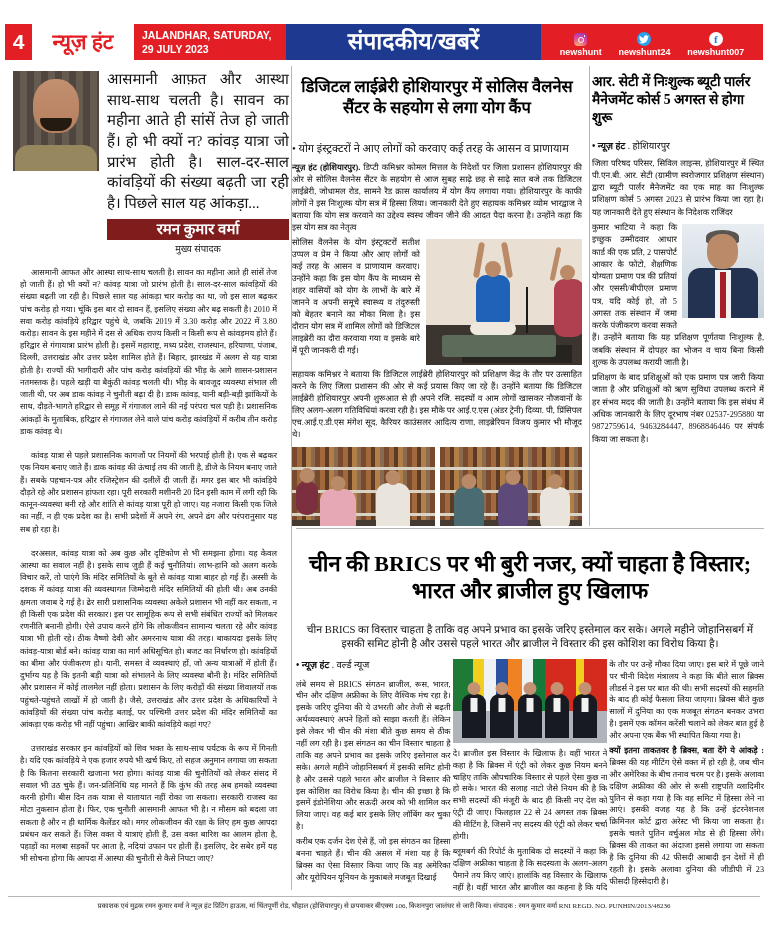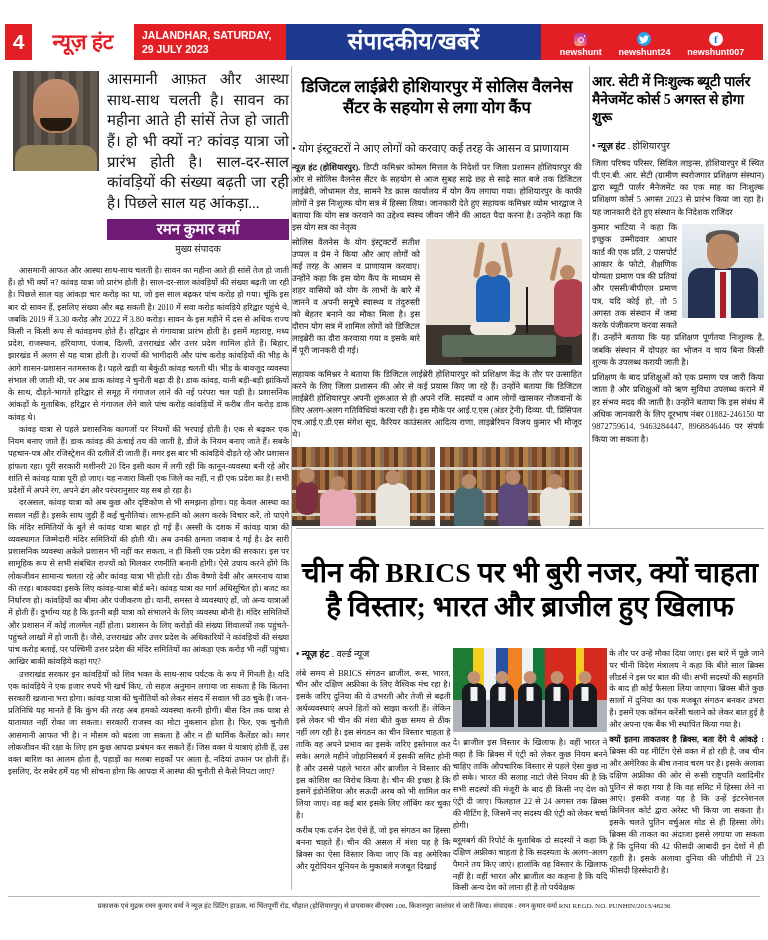--- a/index.html
+++ b/index.html
@@ -33,24 +33,24 @@
   .hrule{position:absolute;height:1px;background:#b6b6b6;}
   #h1{left:296px;top:528px;width:468px;}
   #h2{left:8px;top:896px;width:752px;}
 
   
   .col-left{position:absolute;left:8px;top:62px;width:281px;height:830px;overflow:hidden;}
   .ed-title{font-size:20.5px;font-weight:bold;text-align:center;line-height:1.22;color:#000;}
   .ed-lede{margin-top:7px;overflow:hidden;}
   .ed-right{overflow:hidden;}
   .ed-intro{font-size:15px;line-height:1.38;text-align:justify;}
-  .author-bar{margin-top:5px;background:#701a75;color:#fff;text-align:center;font-size:15px;font-weight:bold;line-height:21px;height:21px;overflow:hidden;}
+  .author-bar{margin-top:5px;background:#7f1d1d;color:#fff;text-align:center;font-size:15px;font-weight:bold;line-height:21px;height:21px;overflow:hidden;}
   .author-role{text-align:center;font-size:9.5px;margin-top:2px;color:#222;}
   .ed-body{margin-top:10px;font-size:8.15px;line-height:1.5;text-align:justify;}
-  .ed-body p{margin:0;text-indent:11px;}
+  .ed-body p{margin:12px;text-indent:11px;}
 
   
   .ph{position:relative;overflow:hidden;}
   .ph i{position:absolute;display:block;font-style:normal;}
 
   .author-photo{float:left;width:86px;height:100px;margin:2px 8px 2px 5px;
     background:repeating-linear-gradient(90deg,#4e463f 0 7px,#665b50 7px 14px);}
   .ap-head{left:20px;top:8px;width:46px;height:54px;background:linear-gradient(#c28f70,#b5805f);border-radius:46% 46% 42% 42%;}
   .ap-stache{left:27px;top:47px;width:32px;height:13px;background:#251a12;border-radius:2px 2px 16px 16px;}
   .ap-torso{left:2px;top:74px;width:82px;height:26px;background:#97875f;border-radius:14px 14px 0 0;}
@@ -98,21 +98,21 @@
   .director-photo{float:right;width:82px;height:94px;margin:2px 0 3px 5px;
     background:linear-gradient(180deg,#e8edf2,#c6d2da);}
   .d-hair{left:24px;top:6px;width:33px;height:14px;background:#5a5550;border-radius:50% 50% 20% 20%;}
   .d-head{left:25px;top:10px;width:31px;height:35px;background:#bb8a68;border-radius:45%;}
   .d-torso{left:6px;top:44px;width:70px;height:50px;background:#233250;border-radius:12px 12px 0 0;}
   .d-shirt{left:33px;top:46px;width:16px;height:48px;background:#f2f2f2;}
   .d-tie{left:38px;top:48px;width:6px;height:46px;background:#a81e28;}
 
   
   .brics{position:absolute;left:296px;top:533px;width:468px;height:360px;overflow:hidden;}
-  .brics-title{font-size:28px;font-weight:bold;text-align:center;line-height:1.22;color:#000;}
+  .brics-title{font-size:22px;font-weight:bold;text-align:center;line-height:1.22;color:#000;}
   .brics-standfirst{font-size:10.6px;text-align:center;line-height:1.35;margin-top:5px;}
   .brics-cols{display:flex;gap:2px;margin-top:7px;}
   .bcol{flex:1;font-size:8.2px;line-height:1.45;text-align:justify;overflow:hidden;height:252px;}
   .bcol p{margin:0 0 3px;}
   .brics-byline{font-size:9.5px;margin-bottom:6px;}
   .brics-photo{width:100%;height:84px;margin-bottom:5px;position:relative;overflow:hidden;background:
     linear-gradient(180deg,rgba(0,0,0,0) 0 62%,#aeb4ba 62% 100%),
     linear-gradient(90deg,#1e7a34 0 13%,#f2cf1d 13% 20%,#eef2f5 20% 28%,#2a52a0 28% 36%,#f08223 36% 45%,#eef2f5 45% 52%,#157a3a 52% 60%,#d42b1e 60% 80%,#f2cf1d 80% 85%,#d42b1e 85% 100%);}
   .bl{position:absolute;bottom:5px;width:24px;height:44px;background:#171a20;border-radius:9px 9px 0 0;}
   .bl::before{content:"";position:absolute;left:50%;top:-12px;transform:translateX(-50%);width:13px;height:13px;border-radius:50%;background:#c49272;}
@@ -225,26 +225,27 @@
       <div>
         <div class="ph director-photo">
           <i class="d-torso"></i>
           <i class="d-shirt"></i>
           <i class="d-tie"></i>
           <i class="d-hair"></i>
           <i class="d-head"></i>
         </div>
         <p>कुमार भाटिया ने कहा कि इच्छुक उम्मीदवार आधार कार्ड की एक प्रति, 2 पासपोर्ट आकार के फोटो, शैक्षणिक योग्यता प्रमाण पत्र की प्रतियां और एससी/बीपीएल प्रमाण पत्र, यदि कोई हो, तो 5 अगस्त तक संस्थान में जमा करके पंजीकरण करवा सकते हैं। उन्होंने बताया कि यह प्रशिक्षण पूर्णतया निःशुल्क है, जबकि संस्थान में दोपहर का भोजन व चाय बिना किसी शुल्क के उपलब्ध करायी जाती है।</p>
       </div>
-      <p style="clear:both">प्रशिक्षण के बाद प्रशिक्षुओं को एक प्रमाण पत्र जारी किया जाता है और प्रशिक्षुओं को ऋण सुविधा उपलब्ध कराने में हर संभव मदद की जाती है। उन्होंने बताया कि इस संबंध में अधिक जानकारी के लिए दूरभाष नंबर 01882-246150 या 9872759614, 9463284447, 8968846446 पर संपर्क किया जा सकता है।</p>
+      <p style="clear:both">प्रशिक्षण के बाद प्रशिक्षुओं को एक प्रमाण पत्र जारी किया जाता है और प्रशिक्षुओं को ऋण सुविधा उपलब्ध कराने में हर संभव मदद की जाती है। उन्होंने बताया कि इस संबंध में अधिक जानकारी के लिए दूरभाष नंबर 02537-295880 या 9872759614, 9463284447, 8968846446 पर संपर्क किया जा सकता है।</p>
     </div>
   </section>
 
   <section class="brics">
     <h2 class="brics-title">चीन की BRICS पर भी बुरी नजर, क्यों चाहता है विस्तार; भारत और ब्राजील हुए खिलाफ</h2>
+    <div class="brics-standfirst">चीन BRICS का विस्तार चाहता है ताकि वह अपने प्रभाव का इसके जरिए इस्तेमाल कर सके। अगले महीने जोहानिसबर्ग में इसकी समिट होनी है और उससे पहले भारत और ब्राजील ने विस्तार की इस कोशिश का विरोध किया है।</div>
     <div class="brics-cols">
       <div class="bcol">
         <div class="brics-byline"><b>• न्यूज़ हंट</b><span> . वर्ल्ड न्यूज</span></div>
         <p>लंबे समय से BRICS संगठन ब्राजील, रूस, भारत, चीन और दक्षिण अफ्रीका के लिए वैश्विक मंच रहा है। इसके जरिए दुनिया की ये उभरती और तेजी से बढ़ती अर्थव्यवस्थाएं अपने हितों को साझा करती हैं। लेकिन इसे लेकर भी चीन की मंशा बीते कुछ समय से ठीक नहीं लग रही है। इस संगठन का चीन विस्तार चाहता है ताकि वह अपने प्रभाव का इसके जरिए इस्तेमाल कर सके। अगले महीने जोहानिसबर्ग में इसकी समिट होनी है और उससे पहले भारत और ब्राजील ने विस्तार की इस कोशिश का विरोध किया है। चीन की इच्छा है कि इसमें इंडोनेशिया और सऊदी अरब को भी शामिल कर लिया जाए। वह कई बार इसके लिए लॉबिंग कर चुका है।</p>
         <p>करीब एक दर्जन देश ऐसे हैं, जो इस संगठन का हिस्सा बनना चाहते हैं। चीन की असल में मंशा यह है कि ब्रिक्स का ऐसा विस्तार किया जाए कि वह अमेरिका और यूरोपियन यूनियन के मुकाबले मजबूत दिखाई</p>
       </div>
       <div class="bcol">
         <div class="ph brics-photo">
           <i class="bl bl1"></i>
           <i class="bl bl2"></i>

